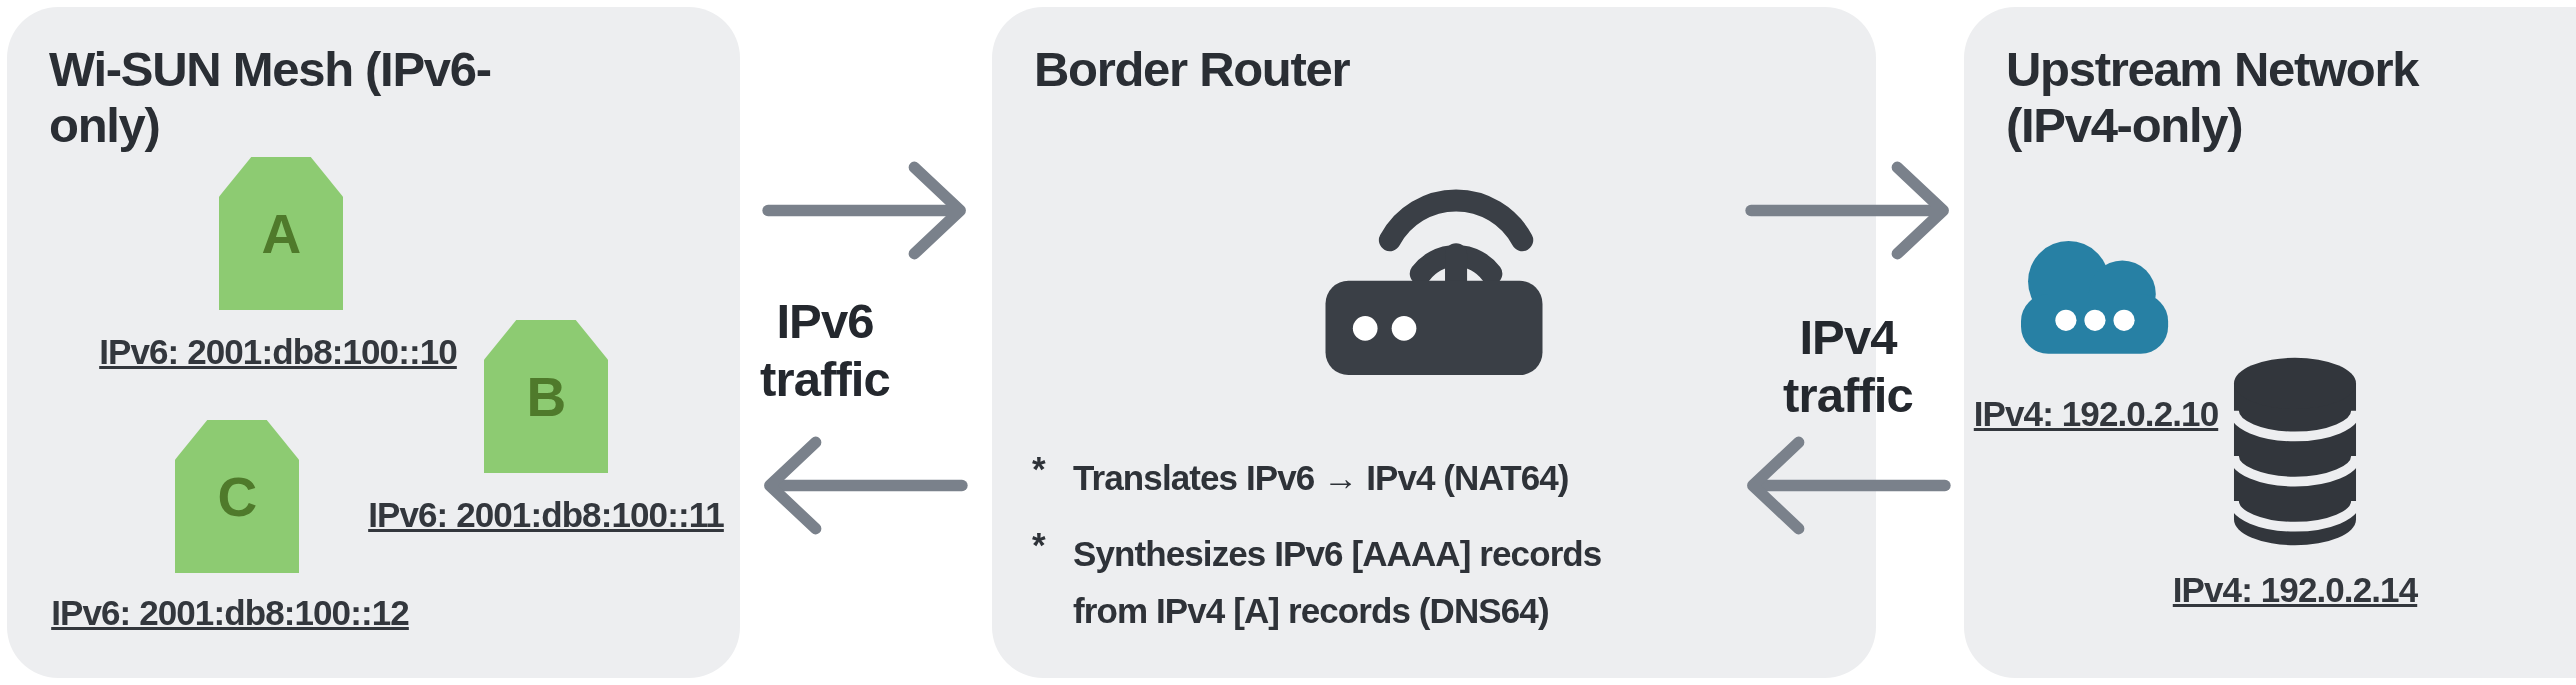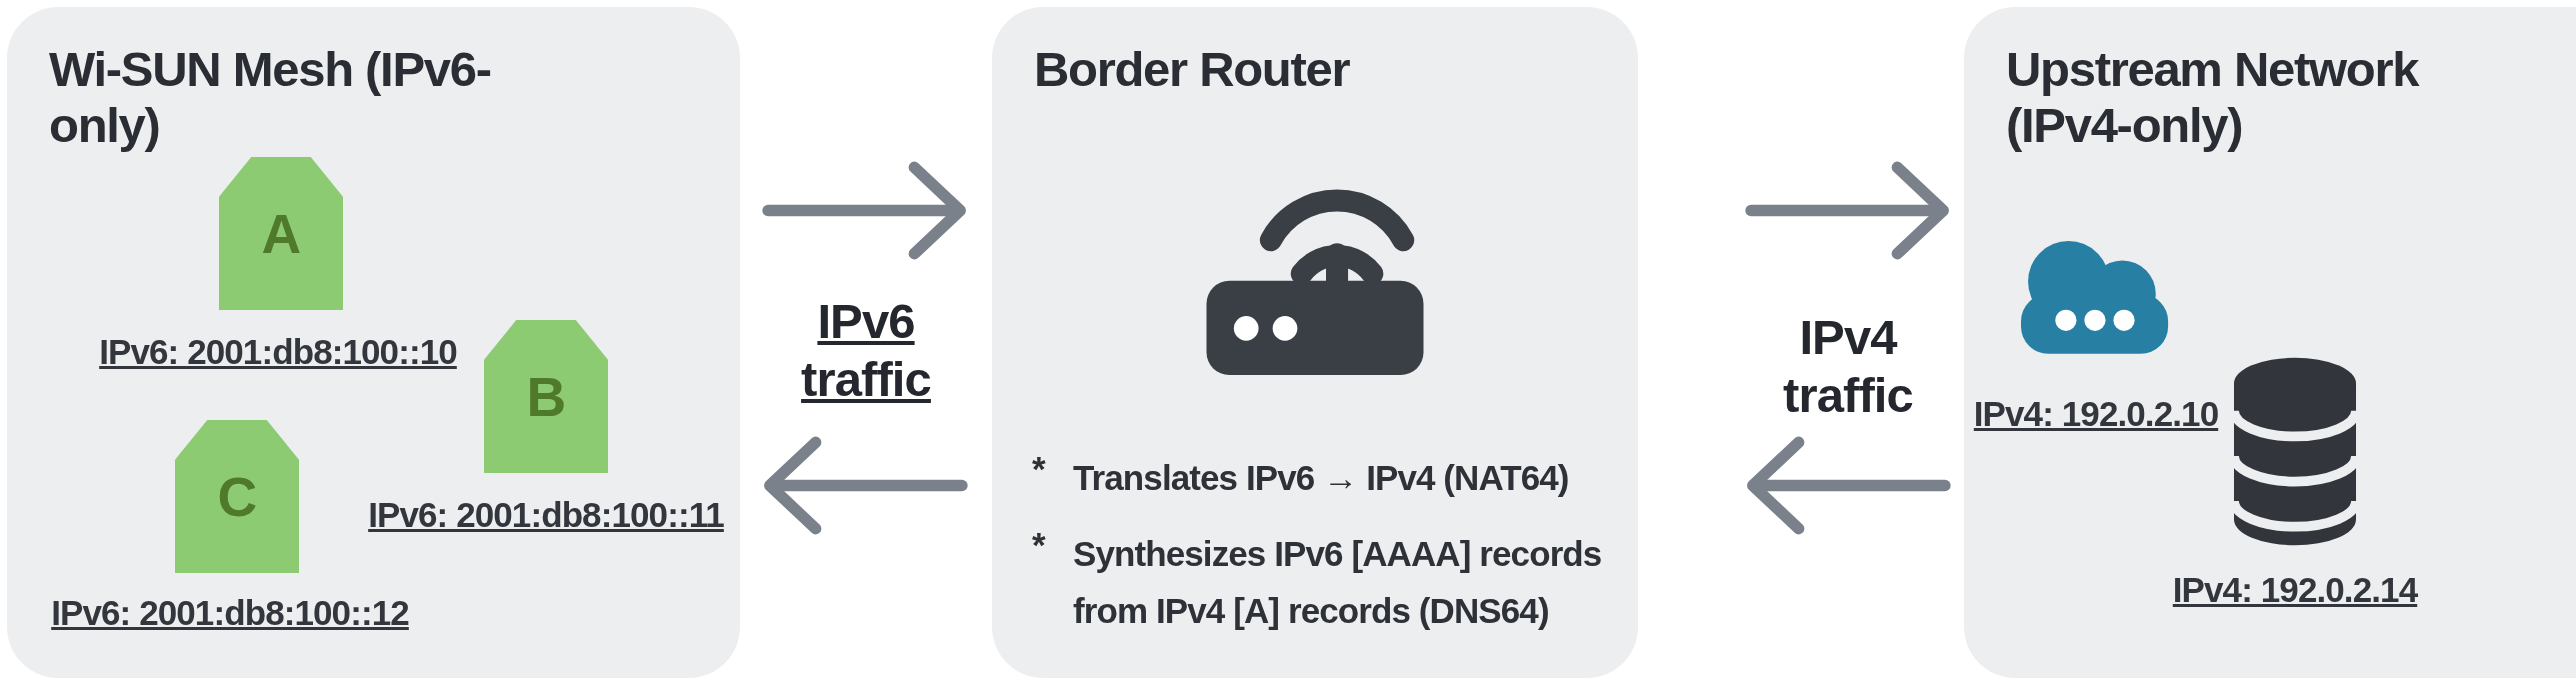--- a/index.html
+++ b/index.html
@@ -8,21 +8,21 @@
     background:#ffffff;
     font-family:"Liberation Sans", sans-serif;
     color:#2e3238;
   }
   .panel{
     position:absolute;top:7px;height:671px;
     background:#edeef0;border-radius:51px;
     box-sizing:border-box;
   }
   #panel-mesh{left:7px;width:733px;}
-  #panel-router{left:992px;width:646px;}
+  #panel-router{left:992px;width:884px;}
   #panel-upstream{left:1964px;width:729px;}
 
   .panel-title{
     position:absolute;left:42px;top:34px;
     font-size:49px;line-height:1.15;font-weight:700;
     letter-spacing:-1.3px;color:#2a2e34;max-width:512px;
   }
   
   .node-tag{
     position:absolute;width:124px;height:153px;
@@ -85,21 +85,21 @@
   </div>
   <div class="addr" style="left:223px;top:586px;">IPv6: 2001:db8:100::12</div>
 </div>
 
 <svg class="gap-arrow" style="left:761px;top:160px;" viewBox="0 0 236 114">
   <g fill="none" stroke="#7a818b" stroke-width="13" stroke-linecap="round" stroke-linejoin="round">
     <path d="M 8 57 H 222"></path>
     <path d="M 174 8 L 226 57 L 174 106"></path>
   </g>
 </svg>
-<div class="traffic-label" style="left:866px;top:292px;text-decoration:underline;">
+<div class="traffic-label" style="left:825px;top:292px;">
   <div>IPv6</div>
   <div>traffic</div>
 </div>
 <svg class="gap-arrow" style="left:761px;top:435px;" viewBox="0 0 236 114">
   <g fill="none" stroke="#7a818b" stroke-width="13" stroke-linecap="round" stroke-linejoin="round">
     <path d="M 228 57 H 14"></path>
     <path d="M 62 8 L 10 57 L 62 106"></path>
   </g>
 </svg>
 

